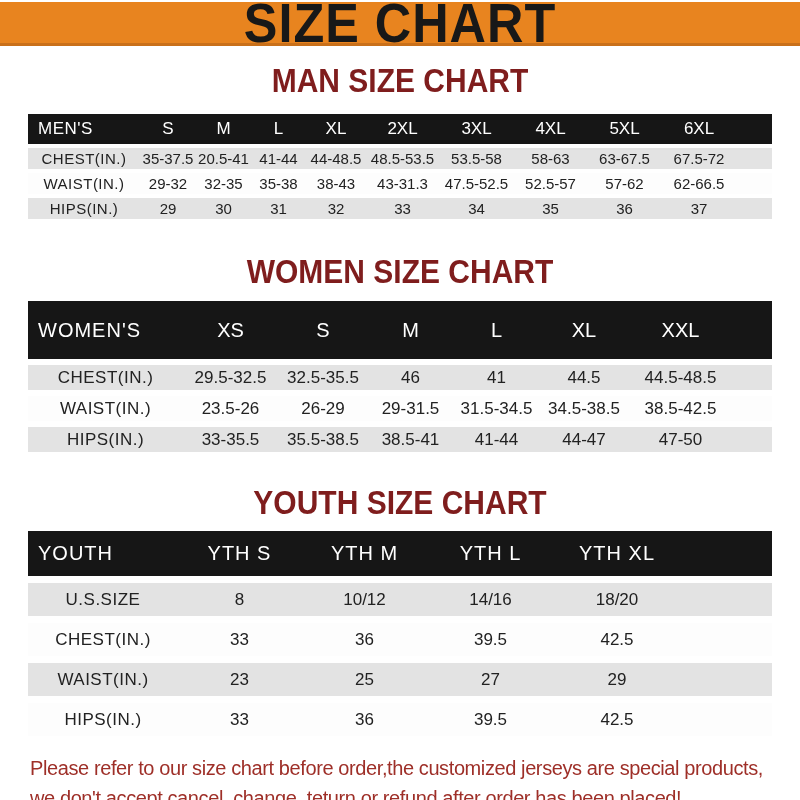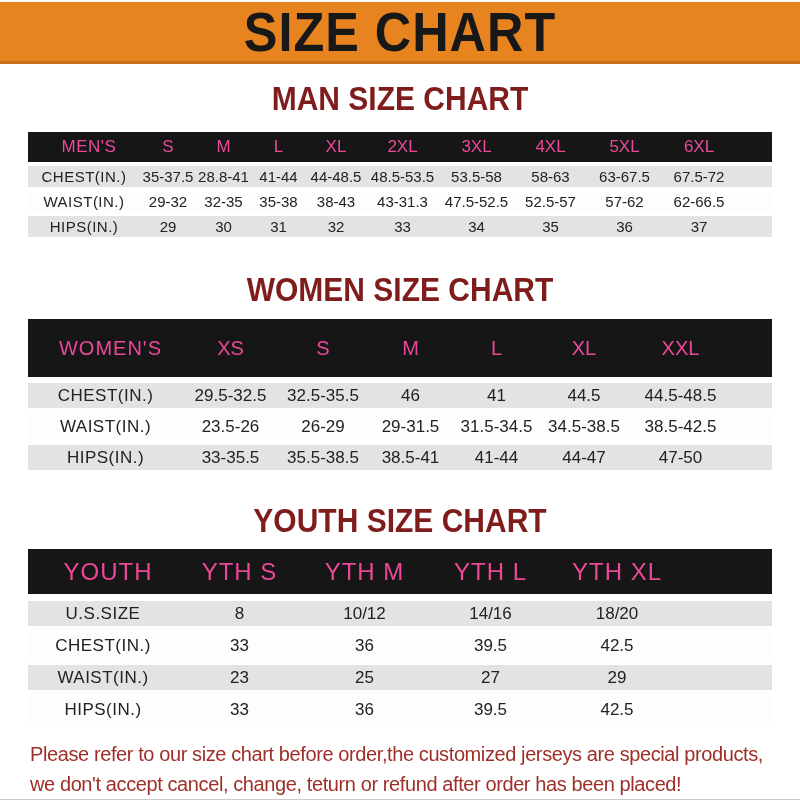--- a/index.html
+++ b/index.html
@@ -11,21 +11,21 @@
   }
   *{box-sizing:border-box;}
   body{margin:0;background:#fff;}
   .page{
     width:800px;height:800px;overflow:hidden;background:#fff;
     display:flex;flex-direction:column;
     font-family:"Liberation Sans", sans-serif;
   }
   
   .banner{
-    height:62px;margin-top:2px;flex:0 0 auto;
+    height:44px;margin-top:2px;flex:0 0 auto;
     background:var(--orange);
     border-bottom:3px solid var(--orange-dark);
     display:flex;align-items:center;justify-content:center;
   }
   .banner-text{
     font-size:52px;font-weight:bold;color:#181818;
     letter-spacing:1px;transform:scale(0.97,1.05);
     display:inline-block;
   }
   
@@ -36,41 +36,41 @@
   }
   .heading-men{margin-top:18px;}
   .heading-women{margin-top:32px;}
   .heading-youth{margin-top:28px;}
   
   table{
     width:744px;margin:0 auto;border-collapse:separate;
     table-layout:fixed;flex:0 0 auto;
   }
   th,td{text-align:center;padding:0;overflow:hidden;white-space:nowrap;}
-  .bar th{background:var(--bar);color:#ec4899;font-weight:normal;text-align:center;}
+  .bar th{background:var(--bar);color:#ffffff;font-weight:normal;}
   .corner{font-weight:bold;text-align:left;padding-left:10px;}
   .row td{color:#222;}
   .gray td{background:var(--gray);}
   .white td{background:#FDFDFD;}
   .rowlabel{letter-spacing:0.5px;}
 
   .men-table{border-spacing:0 4px;margin-top:12px;}
   .men-table .bar th{height:30px;font-size:17px;}
   .men-table .corner{font-size:23px;letter-spacing:0.5px;}
   .men-table .row td{height:21px;font-size:15px;}
 
   .women-table{border-spacing:0 6px;margin-top:6px;}
   .women-table .bar th{height:58px;font-size:20px;}
   .women-table .corner{font-size:26px;letter-spacing:1px;}
   .women-table .row td{height:25px;font-size:17px;}
 
   .youth-table{border-spacing:0 7px;margin-top:4px;}
-  .youth-table .bar th{height:45px;font-size:24px;letter-spacing:1px;}
+  .youth-table .bar th{height:45px;font-size:20px;letter-spacing:1px;}
   .youth-table .corner{font-size:26px;letter-spacing:2px;}
-  .youth-table .row td{height:25px;font-size:17px;}
+  .youth-table .row td{height:33px;font-size:17px;}
   
   .footer{
     margin-top:10px;padding-left:30px;flex:0 0 auto;
     color:var(--red);font-size:20px;line-height:30px;
     letter-spacing:-0.4px;white-space:nowrap;
   }
   .bottom-strip{margin-top:auto;height:6px;background:#CBCBCB;flex:0 0 auto;}
 </style>
 </head>
 <body>
@@ -109,21 +109,21 @@
       <th>2XL</th>
       <th>3XL</th>
       <th>4XL</th>
       <th>5XL</th>
       <th>6XL</th>
       <th></th>
     </tr>
     <tr class="row gray">
       <td class="rowlabel">CHEST(IN.)</td>
       <td>35-37.5</td>
-      <td>28.8-41</td>
+      <td>20.5-41</td>
       <td>41-44</td>
       <td>44-48.5</td>
       <td>48.5-53.5</td>
       <td>53.5-58</td>
       <td>58-63</td>
       <td>63-67.5</td>
       <td>67.5-72</td>
       <td></td>
     </tr>
     <tr class="row white">

